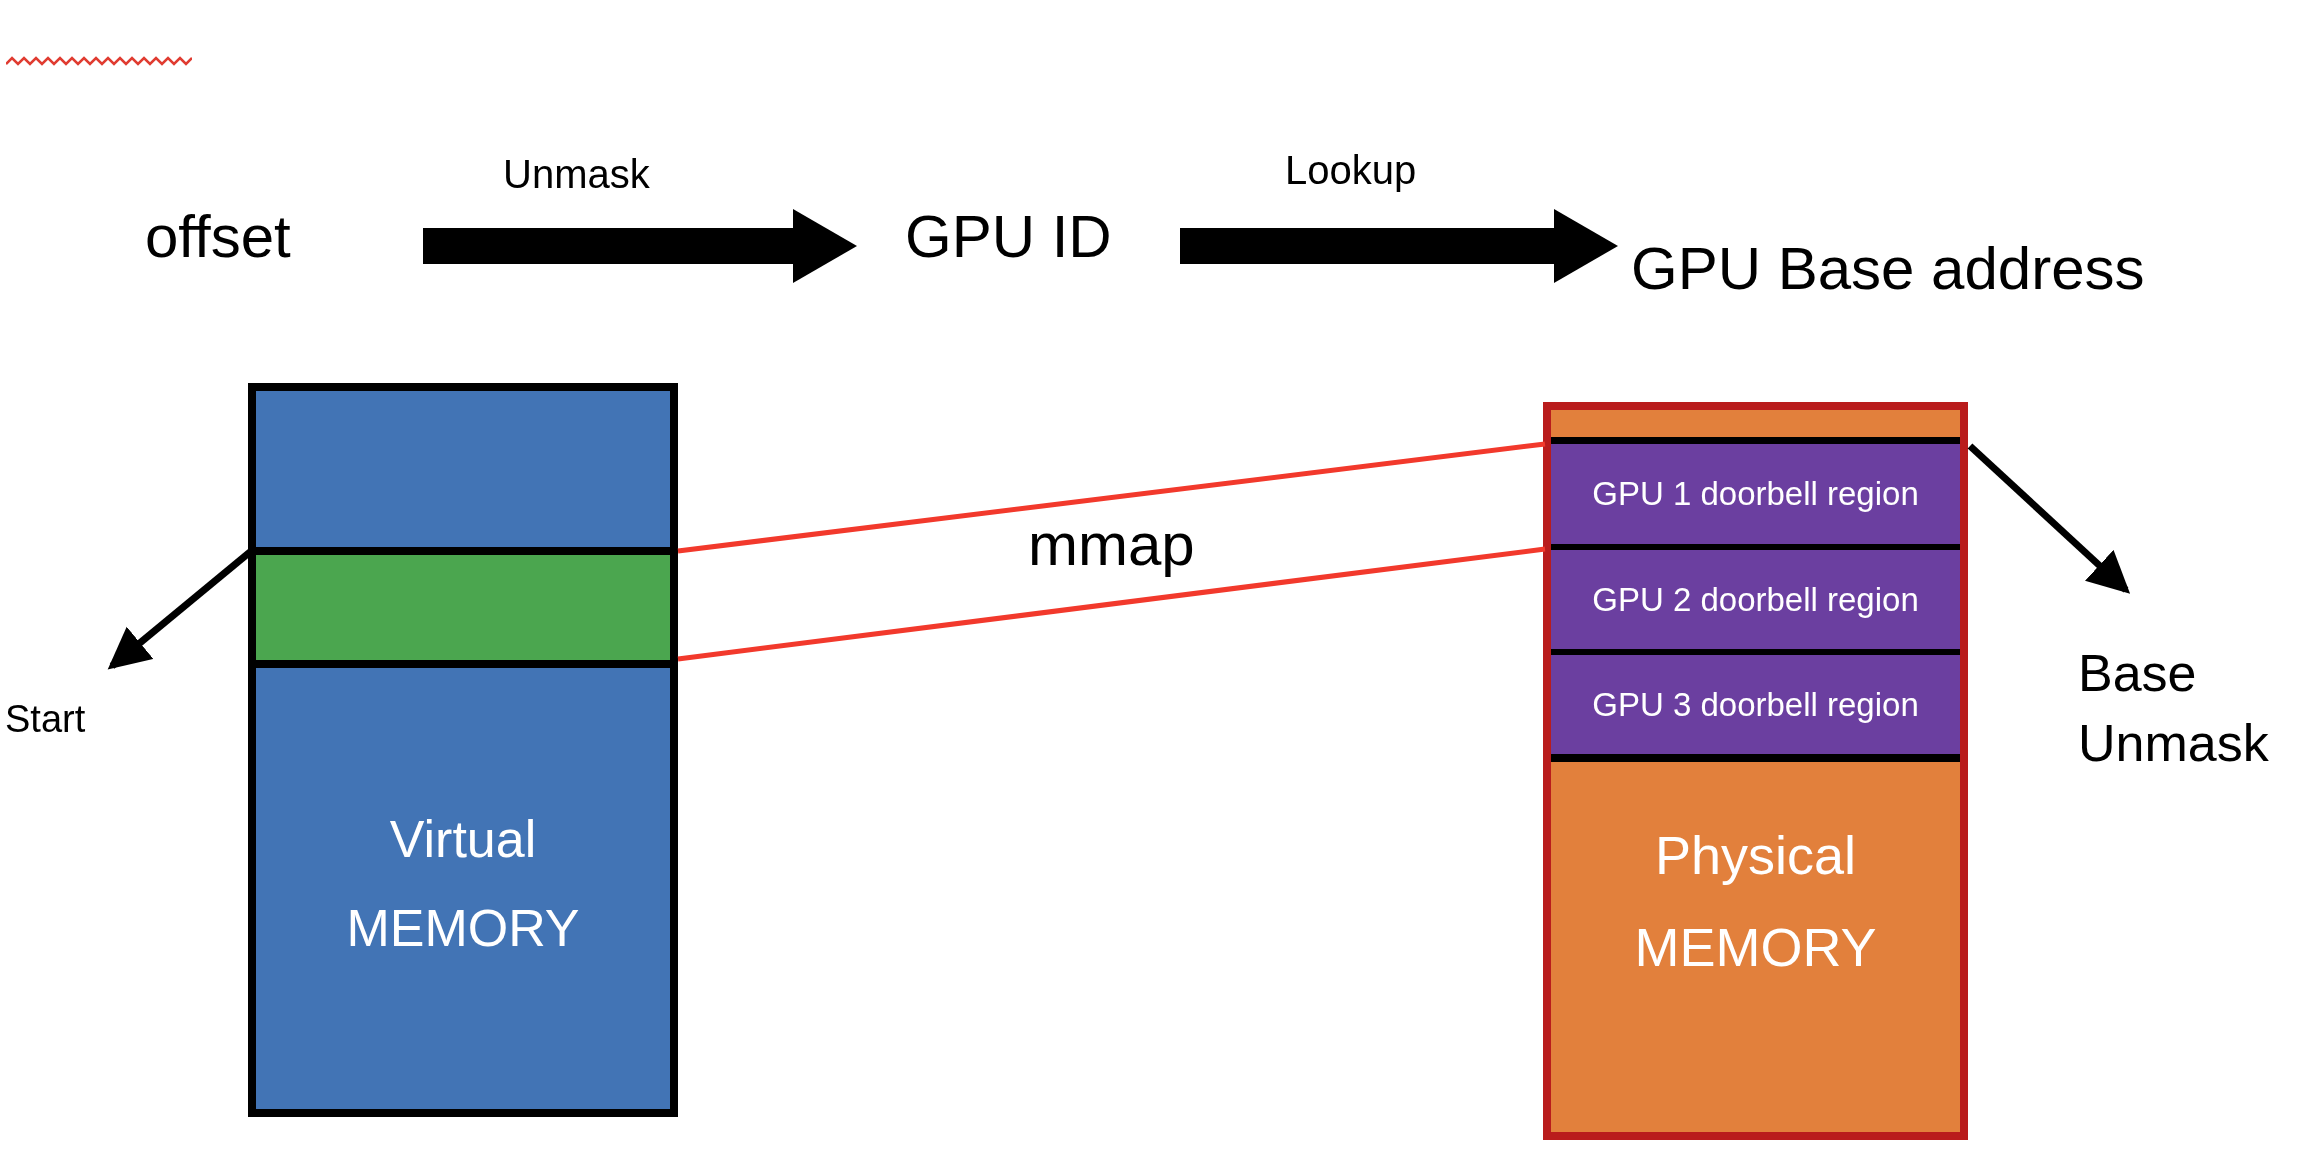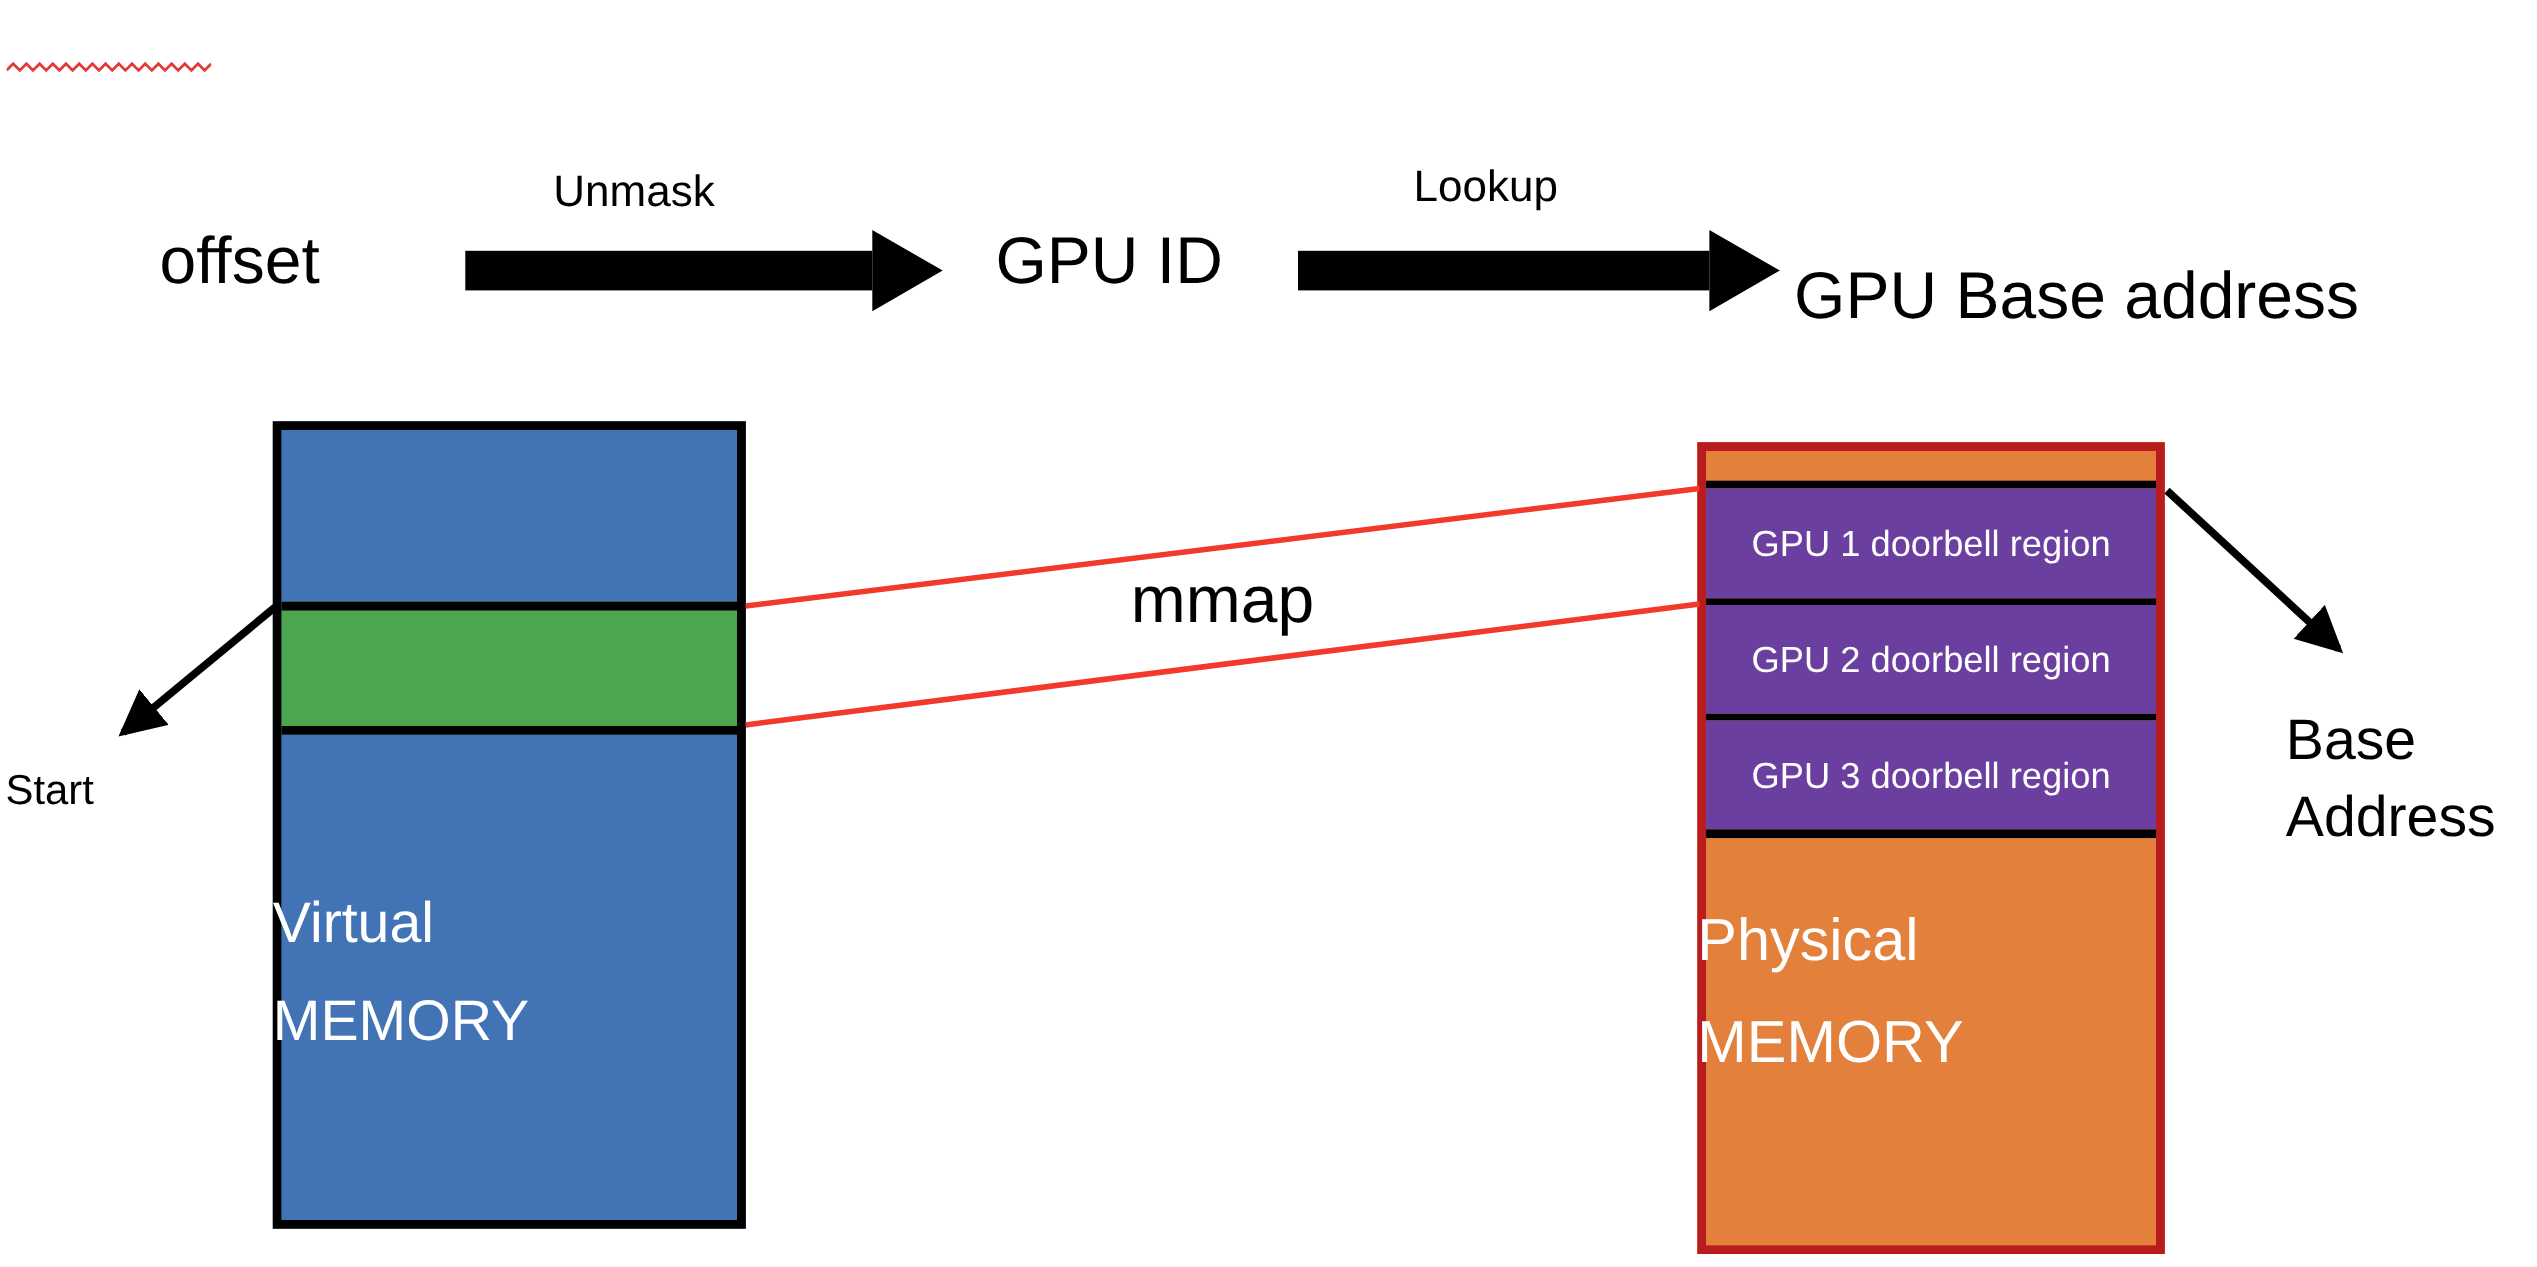--- a/index.html
+++ b/index.html
@@ -46,21 +46,21 @@
   }
   .v-top { height: 156px; background: #4274B5; }
   .v-green {
     height: 121px; background: #4BA64F;
     border-top: 8px solid #000; border-bottom: 8px solid #000;
     box-sizing: border-box;
   }
   .v-bottom { flex: 1; background: #4274B5; }
 
   .memlabel {
-    text-align: left; color: #ffffff;
+    text-align: center; color: #ffffff;
     white-space: pre-line;
   }
   .vmem { left: 248px; width: 430px; top: 795px; font-size: 52px; line-height: 1.72; }
   .pmem { left: 1543px; width: 425px; top: 810px; font-size: 54px; line-height: 1.70; }
 
   
   .pbox {
     left: 1543px; top: 402px;
     width: 425px; height: 738px;
     border: 8px solid #b91c1c;
@@ -137,21 +137,21 @@
       <span>GPU 3 doorbell region</span>
     </div>
     <div class="p-div8"></div>
     <div class="p-main"></div>
   </div>
   <div class="abs memlabel pmem">Physical
 MEMORY</div>
 
   <div class="abs side-label" style="left:5px; top:698px;">Start</div>
   <div class="abs base-label">Base
-Address</div>
+Unmask</div>
   <div class="abs mmap-label">mmap</div>
 
   <svg class="abs overlay" width="2306" height="1152" viewBox="0 0 2306 1152">
     <defs>
       <marker id="ah" markerWidth="7" markerHeight="7" refX="5.2" refY="3" orient="auto">
         <path d="M0,0 L6,3 L0,6 Z" fill="#000"></path>
       </marker>
     </defs>
     <line x1="250" y1="552" x2="112" y2="666" stroke="#000" stroke-width="7" marker-end="url(#ah)"></line>
     <line x1="1970" y1="446" x2="2126" y2="590" stroke="#000" stroke-width="7" marker-end="url(#ah)"></line>

